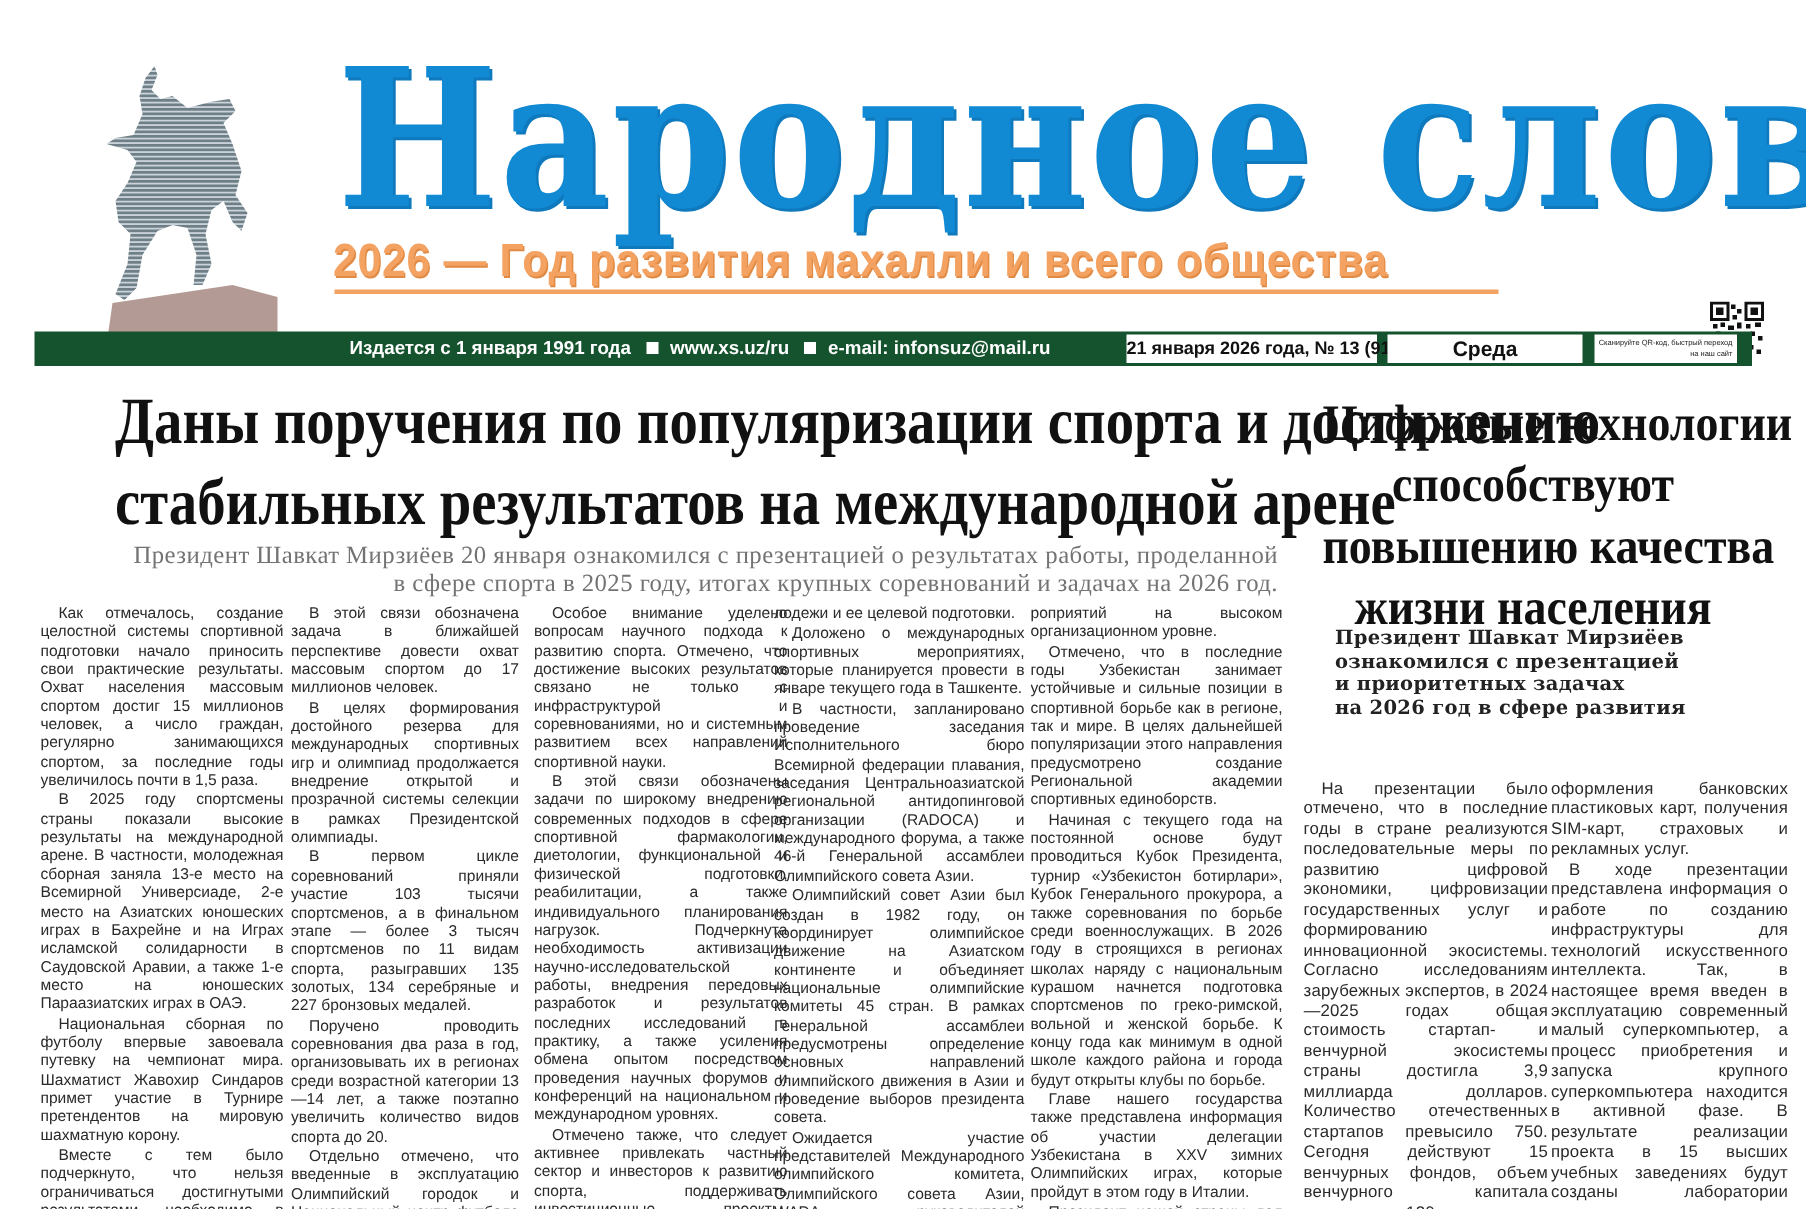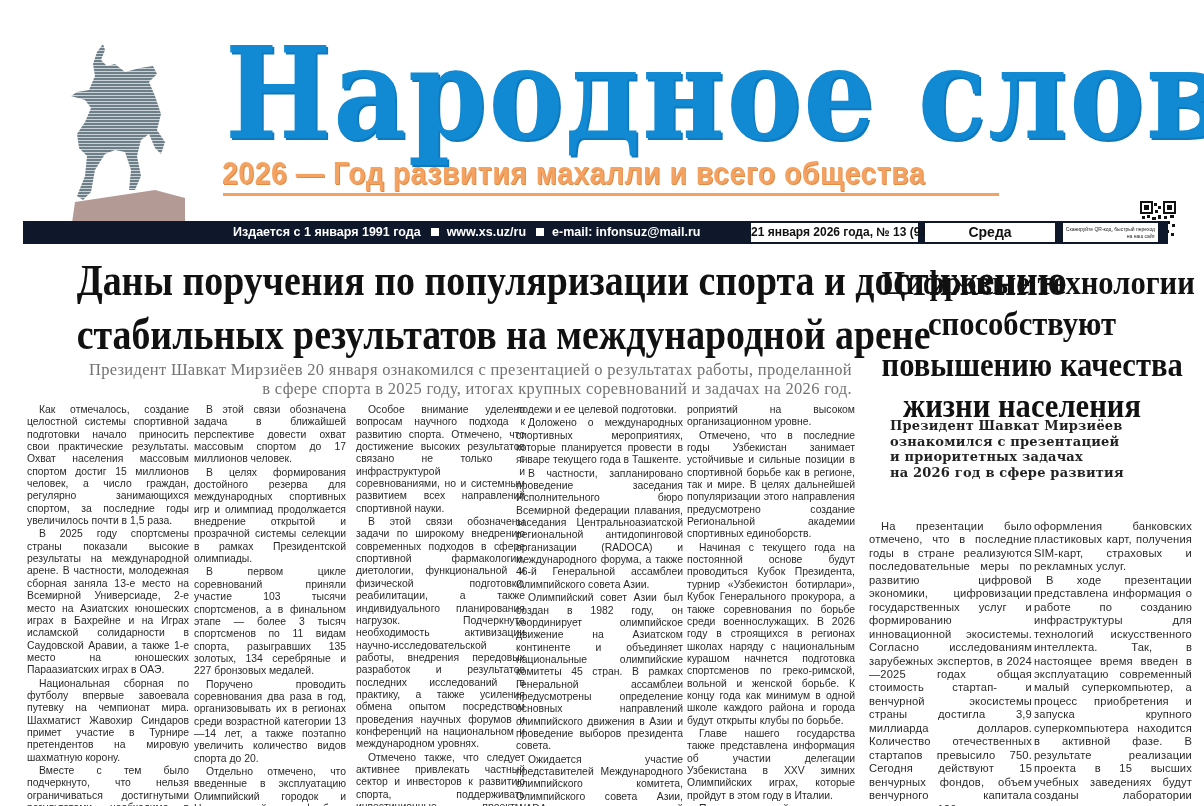--- a/index.html
+++ b/index.html
@@ -33,21 +33,21 @@
       padding: 6px 0 0 18px;
     }
     .tagline-line {
       display: block; font-family: "Liberation Sans", sans-serif; font-weight: bold; font-size: 20px;
       color: #1a9a3e; line-height: 27px; white-space: nowrap;
       transform: scaleX(0.82); transform-origin: left center; letter-spacing: 0.5px;
     }
 
     
     .info-bar {
-      position: absolute; left: 23px; top: 221px; width: 1145px; height: 23px; background: #0f172a;
+      position: absolute; left: 23px; top: 221px; width: 1145px; height: 23px; background: #14532d;
     }
     .info-text {
       position: absolute; left: 210px; top: 0; height: 23px; line-height: 23px;
       font-family: "Liberation Sans", sans-serif; font-weight: bold; font-size: 12.5px; color: #ffffff;
       white-space: nowrap;
     }
     .info-text .sq { display: inline-block; width: 8px; height: 8px; background: #fff; margin: 0 8px 0 10px; vertical-align: 0px; }
     .date-box {
       position: absolute; left: 728px; top: 2px; width: 167px; height: 19px; background: #fff;
       font-weight: bold; font-size: 12px; line-height: 19px; text-align: center; color: #111; white-space: nowrap;

